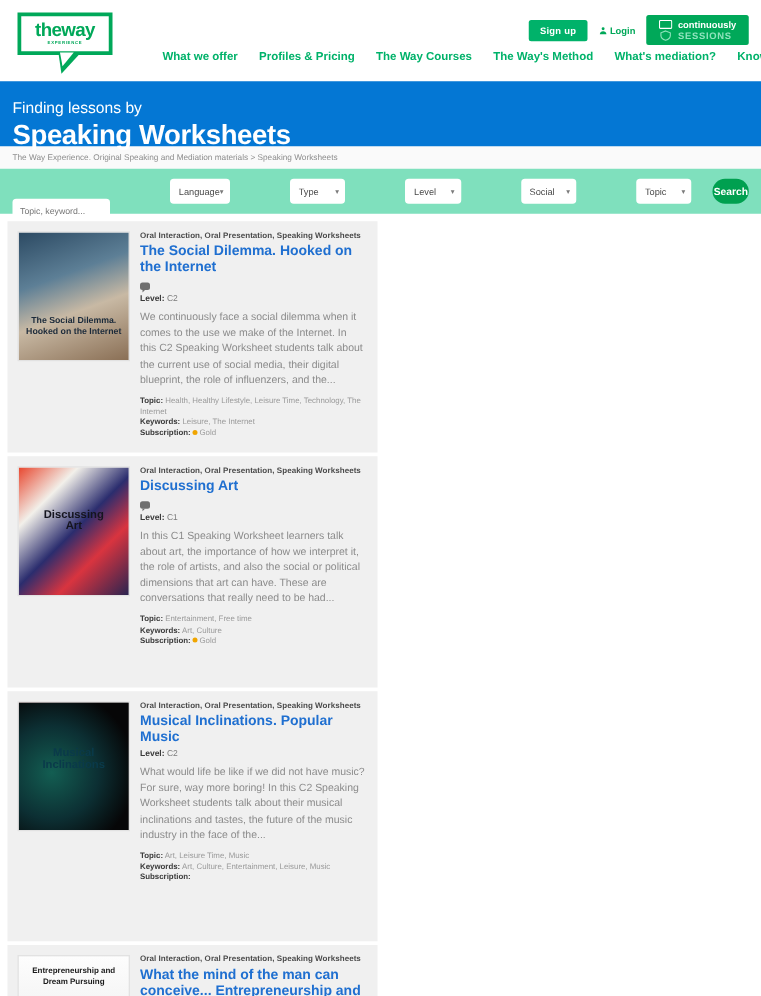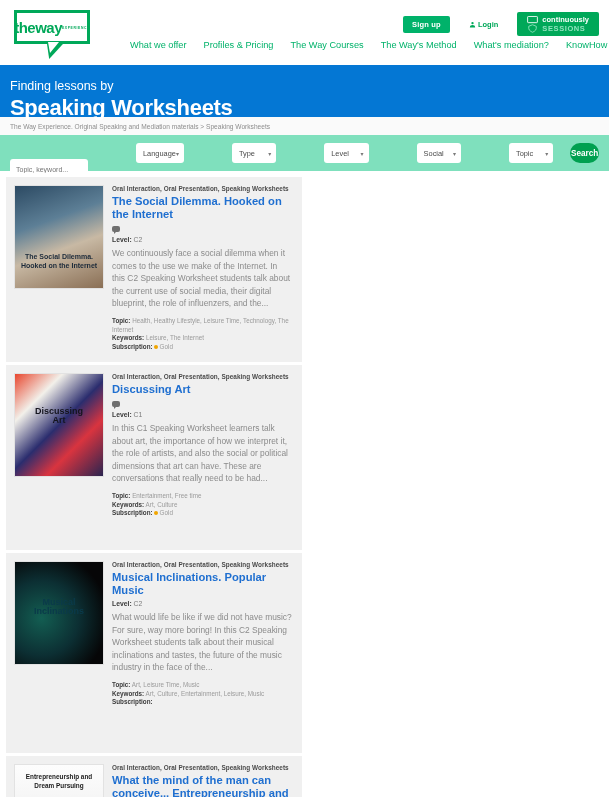--- a/index.html
+++ b/index.html
@@ -9,55 +9,55 @@
     font-family: "Liberation Sans", sans-serif;
     overflow: hidden;
   }
   .page { width: 609px; height: 797px; position: relative; background:#fff; }
 
   
   .header { height: 65px; background:#fff; position: relative; }
   .logo-wrap { position:absolute; left:14px; top:10px; width:76px; height:48px; }
   .logo-box {
     border: 3px solid #00a859; width:76px; height:34px;
-    display:flex; flex-direction:row; align-items:center; justify-content:center;
+    display:flex; flex-direction:column; align-items:center; justify-content:center;
   }
   .logo-main { color:#00a859; font-weight:bold; font-size:15px; letter-spacing:-0.5px; line-height:13px; }
   .logo-sub { color:#00a859; font-size:3.4px; font-weight:bold; letter-spacing:0.6px; margin-top:1px;}
   .logo-tail {
     position:absolute; left:32px; top:33px; width:0; height:0;
     border-left: 4px solid transparent;
     border-right: 13px solid transparent;
     border-top: 16px solid #00a859;
     transform: skewX(-6deg);
   }
   .logo-tail-inner {
     position:absolute; left:34px; top:32px; width:0;height:0;
     border-left: 2px solid transparent;
     border-right: 9px solid transparent;
     border-top: 11px solid #fff;
   }
 
-  .top-actions { position:absolute; right:10px; top:12px; display:flex; align-items:center; gap:19px; }
+  .top-actions { position:absolute; right:10px; top:12px; display:flex; align-items:center; gap:9px; }
   .btn-signup {
     background:#00b26a; color:#fff; font-size:7.5px; font-weight:bold;
     padding:4px 9px; border-radius:2px; letter-spacing:0.2px;
   }
   .btn-login { display:flex; align-items:center; gap:2px; color:#00a859; font-size:7.5px; font-weight:bold; }
   .btn-conv {
     background:#00a859; color:#fff; padding:3px 10px; border-radius:2px;
     display:flex; align-items:center; gap:4px;
   }
   .conv-icons { display:flex; flex-direction:column; align-items:center; gap:0px; }
   .conv-text { display:flex; flex-direction:column; line-height:9px; }
   .conv-l1 { font-size:7.5px; font-weight:bold; color:#fff; }
   .conv-l2 { font-size:7.5px; font-weight:bold; color:#8fe3bd; letter-spacing:0.6px; }
 
   .nav { position:absolute; left:130px; top:40px; display:flex; gap:17px; align-items:center;}
-  .nav a { color:#00b26a; font-size:9.2px; font-weight:normal; text-decoration:none; white-space:nowrap; }
+  .nav a { color:#00b26a; font-size:9.2px; font-weight:bold; text-decoration:none; white-space:nowrap; }
 
   
   .banner { background:#0477d4; height:52px; padding:13px 0 0 10px; position:relative; }
   .banner-sub { color:#ffffff; font-size:12.5px; font-weight:normal; line-height:16px; }
   .banner-title { color:#ffffff; font-size:22px; font-weight:bold; letter-spacing:-0.3px; margin-top:1px; }
 
   
   .breadcrumb {
     height:18px; background:#fafafa; color:#8d8d8d; font-size:6.6px;
     display:flex; align-items:center; padding-left:10px;

